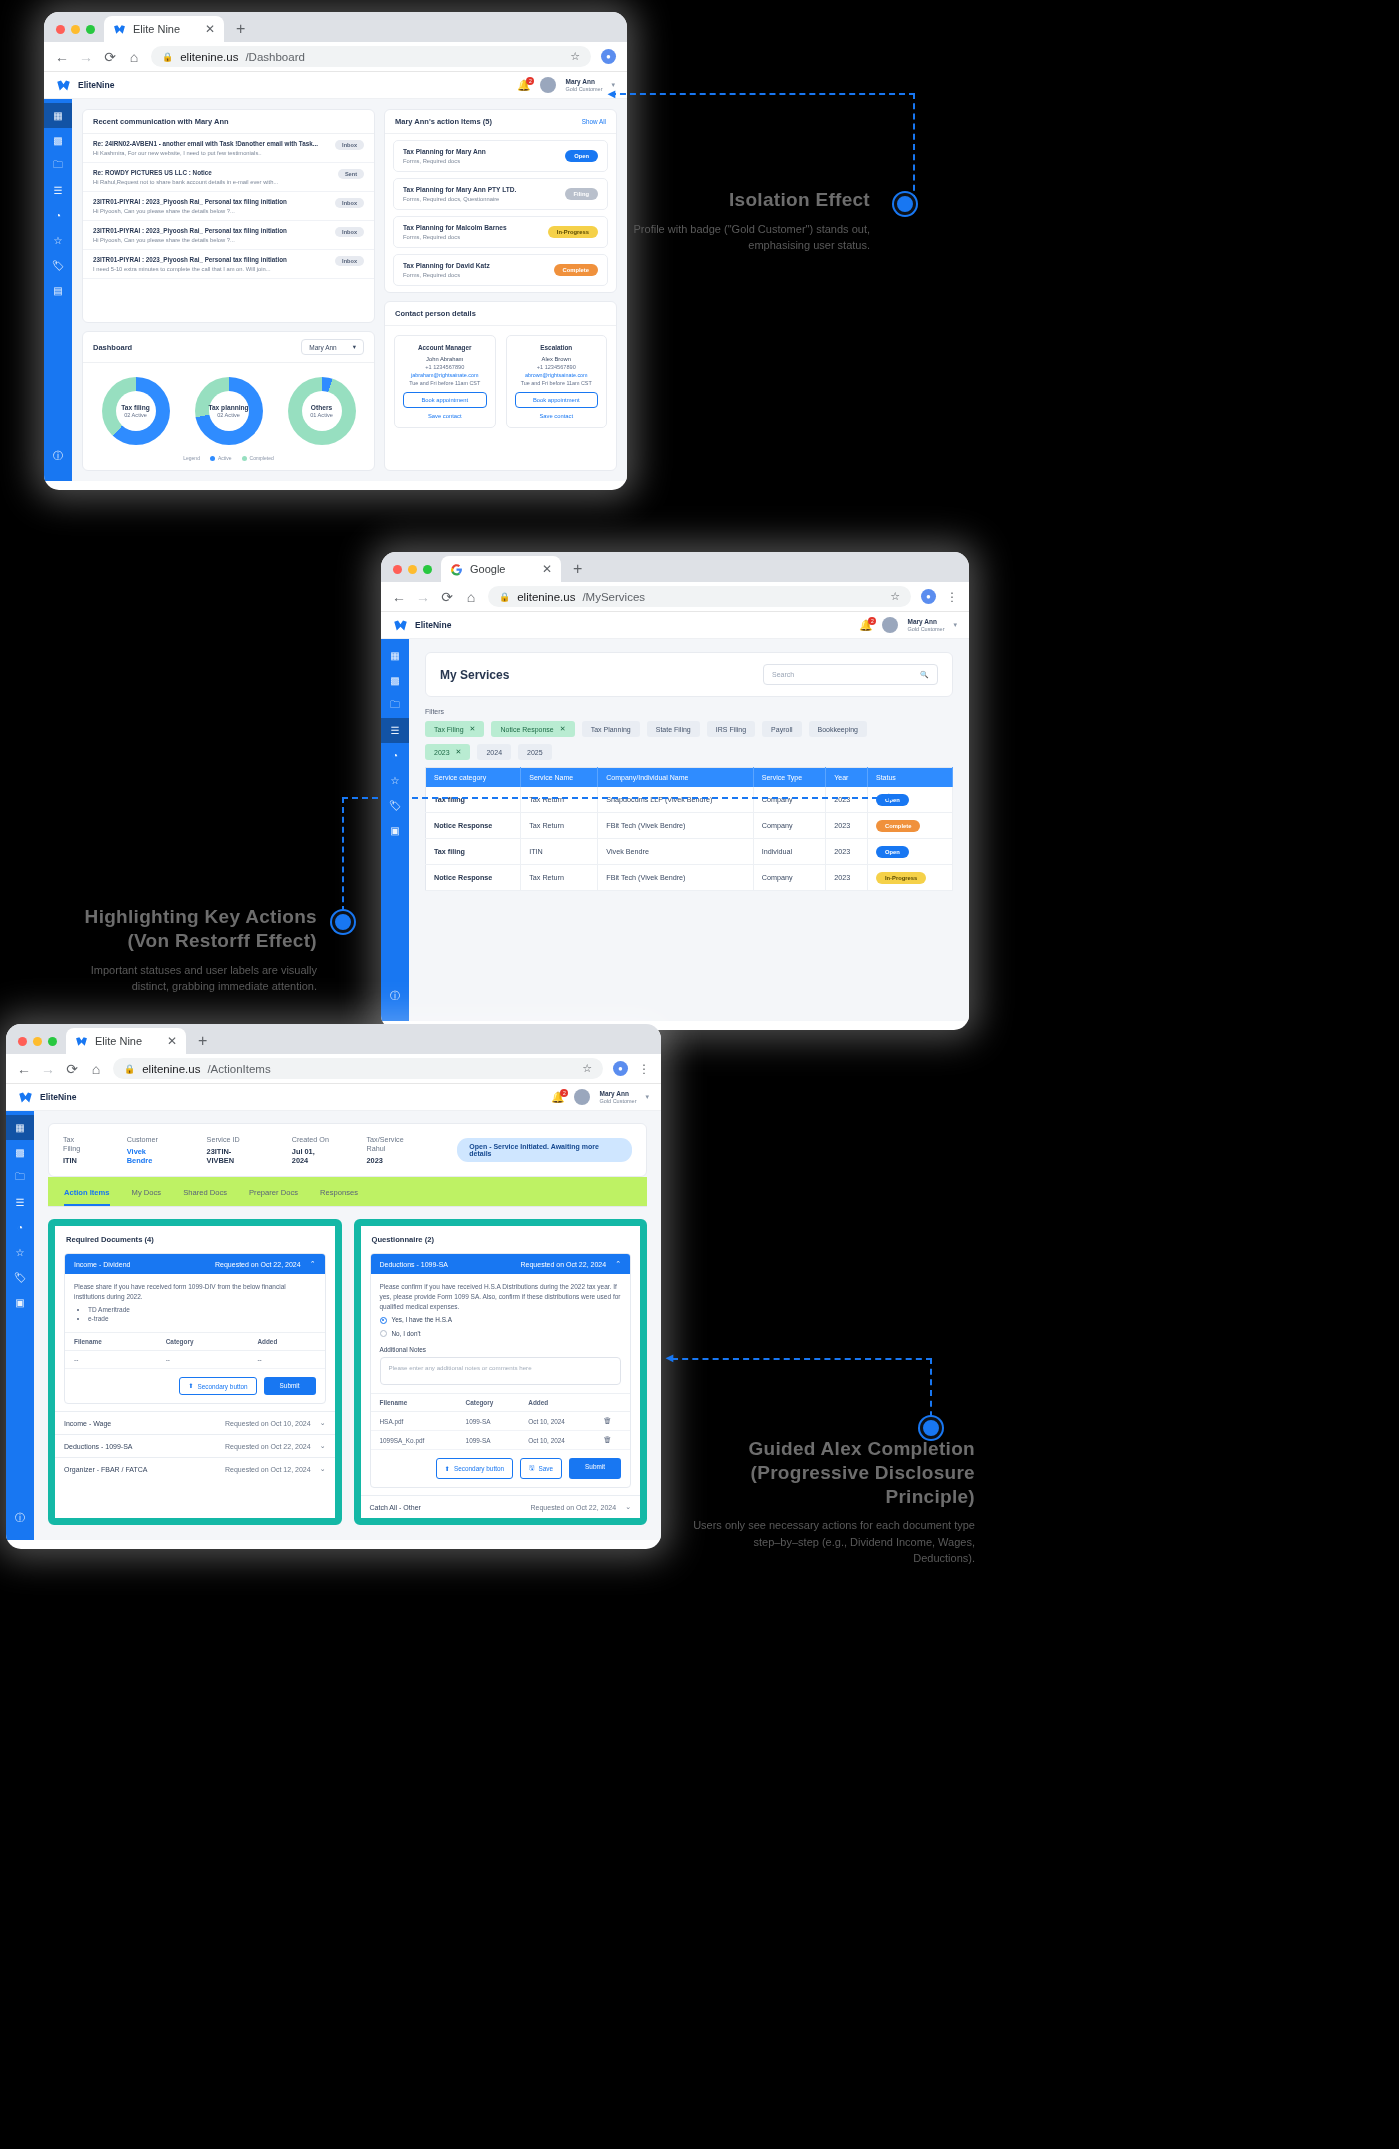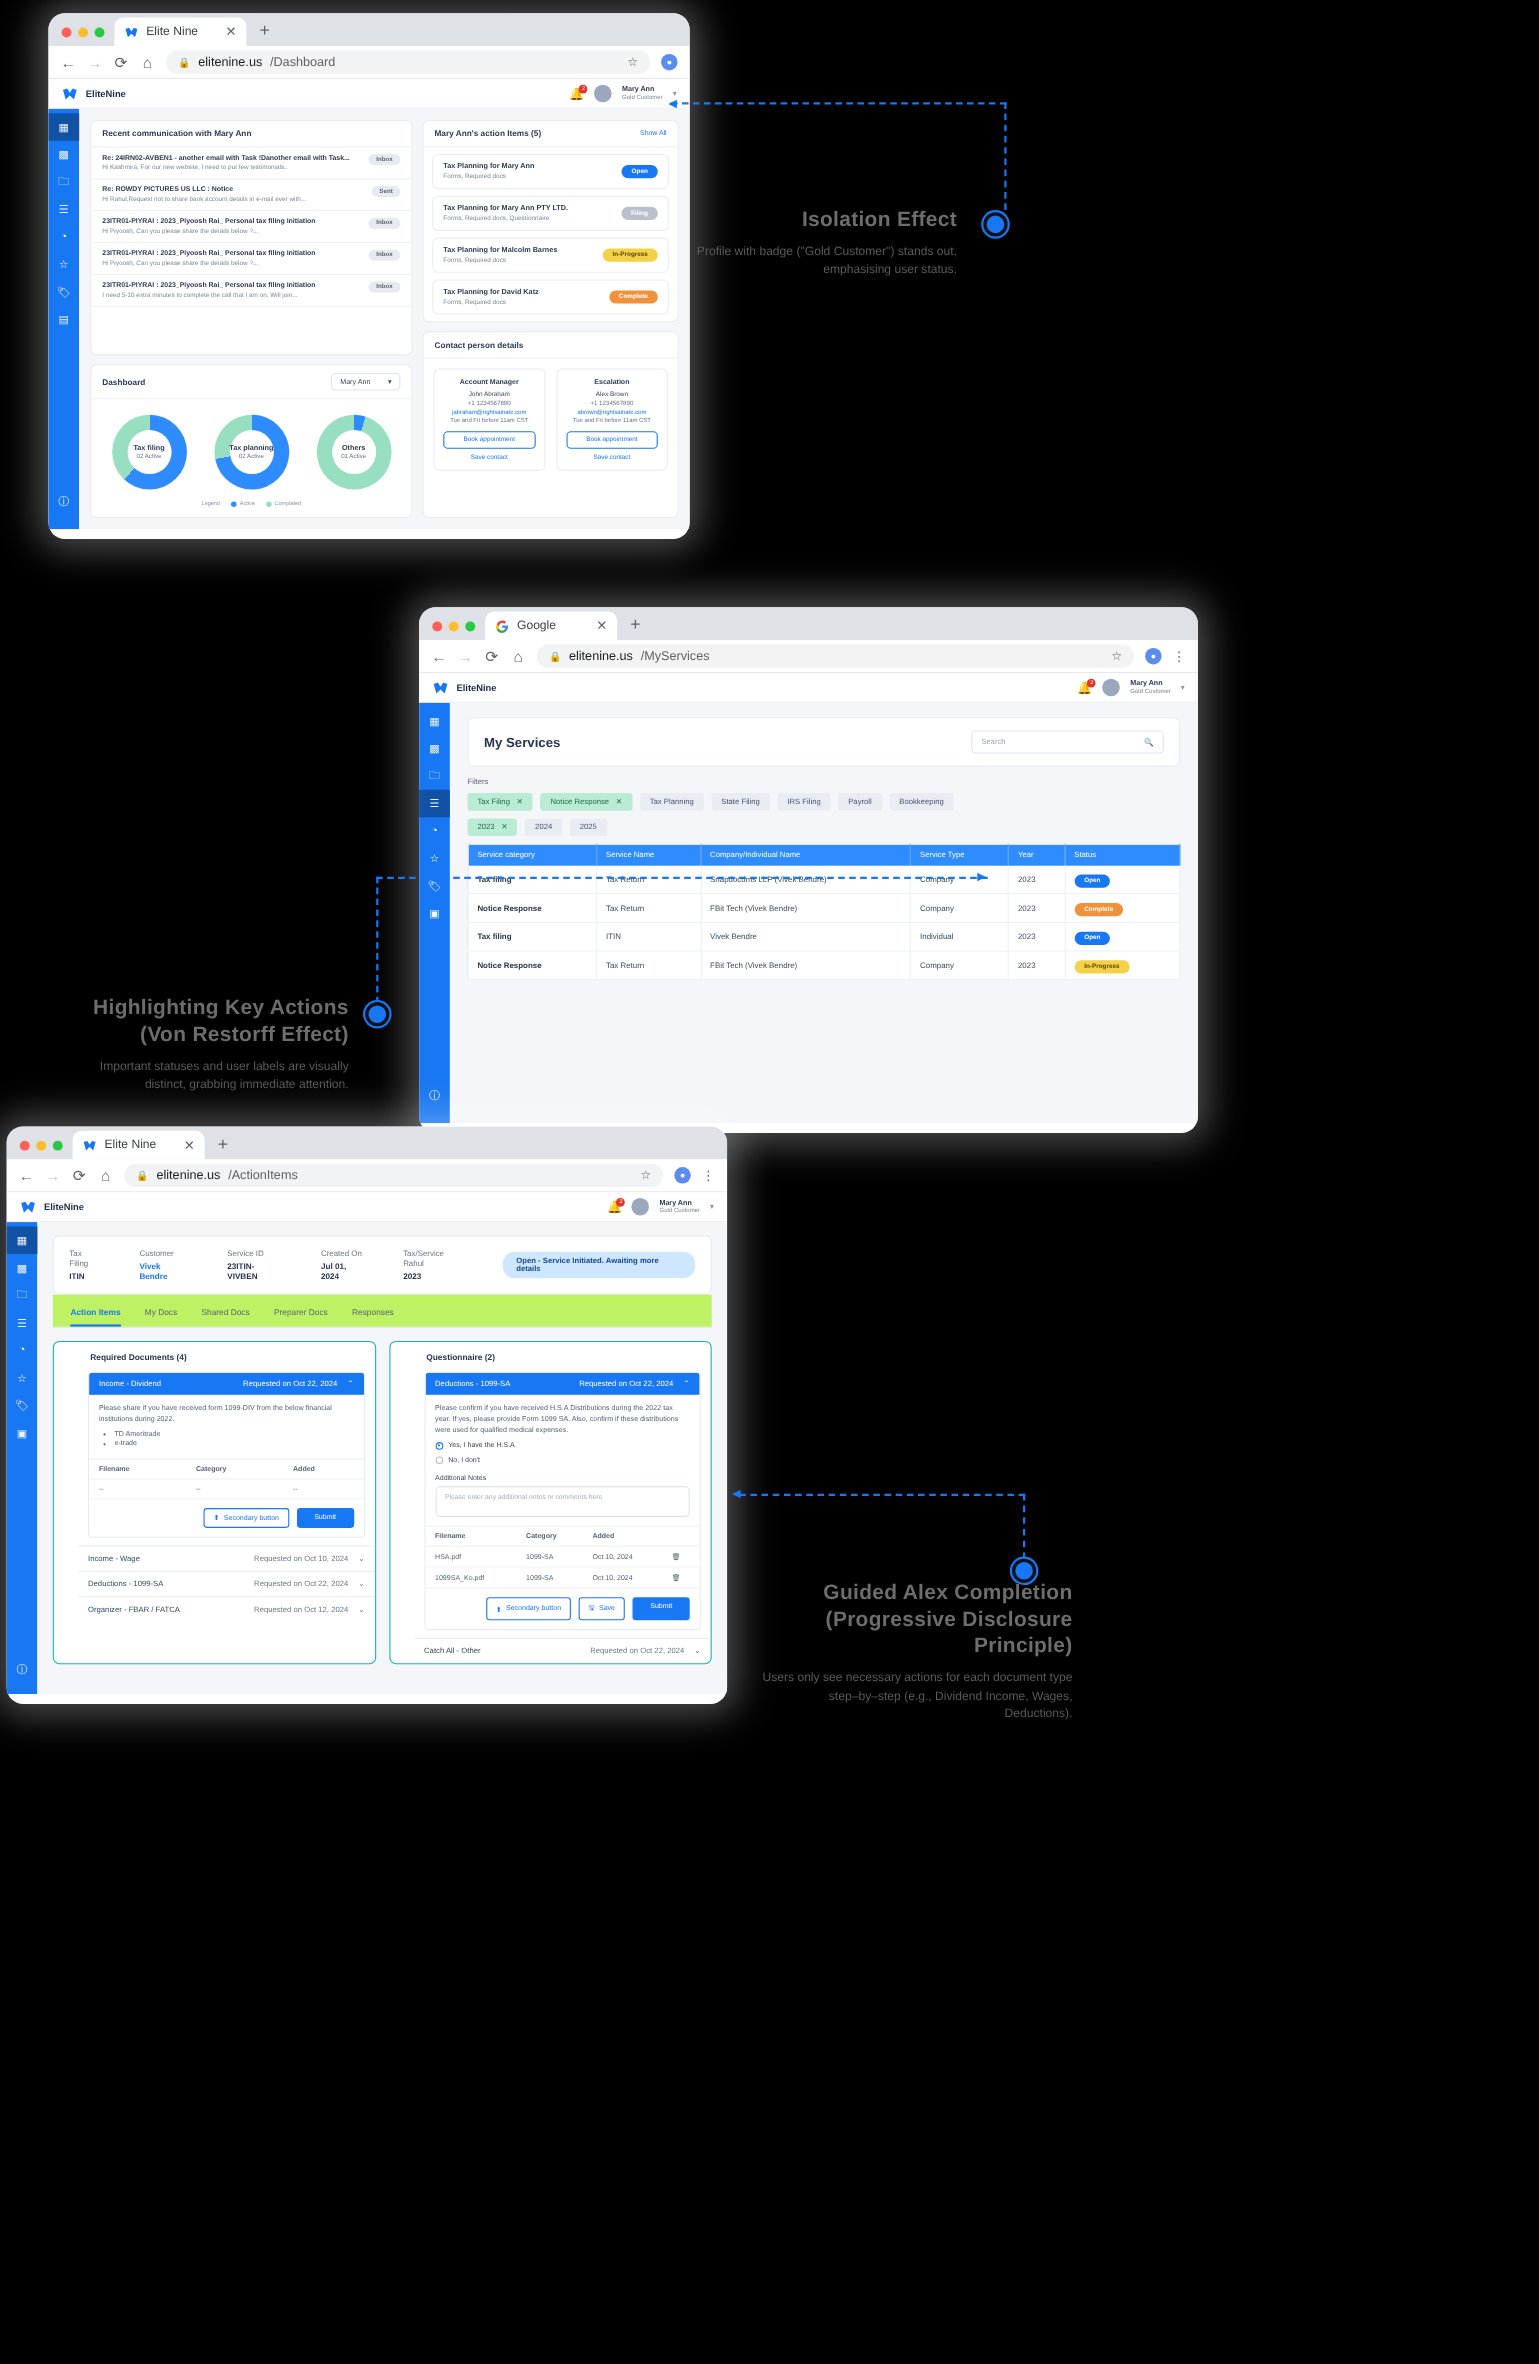--- a/index.html
+++ b/index.html
@@ -126,21 +126,21 @@
   .kv-k { font-size:7.2px; color:#6b7789; }
   .kv-v { font-size:7.4px; color:#27364f; margin-top:3px; font-weight:bold; }
   .kv-v.link { color:#1877f2; }
   .status-pill { margin-left:auto; background:#cfe6ff; color:#15488f; font-size:7px; font-weight:bold;
                  border-radius:11px; padding:5px 12px; }
   .tabs { display:flex; gap:22px; padding:11px 16px 0; font-size:7.6px; color:#5a6478;
           border-bottom:1px solid #e4e8ee; }
   .tabs .t { padding-bottom:7px; }
   .tabs .t.on { color:#1877f2; border-bottom:2px solid #1877f2; font-weight:bold; }
   .panes { display:flex; gap:12px; padding:12px 0 0; }
-  .pane { flex:1; background:#fff; border:1px solid #14b8a6; border-radius:6px;padding-left:22px; }
+  .pane { flex:1; background:#fff; border:7px solid #14b8a6; border-radius:6px; }
   .pane-h { font-size:7.6px; font-weight:bold; color:#27364f; padding:9px 11px; }
   .acc { margin:0 9px 7px; border:1px solid #e6eaf0; border-radius:4px; overflow:hidden; }
   .acc-h { background:#1877f2; color:#fff; font-size:7px; padding:6px 9px; display:flex; align-items:center; }
   .acc-h .r { margin-left:auto; display:flex; gap:9px; align-items:center; }
   .acc-c { padding:8px 9px; font-size:6.5px; color:#55627a; line-height:1.5; }
   .acc-row { border-top:1px solid #e9edf2; padding:7px 9px; font-size:7px; color:#36455e;
              display:flex; align-items:center; }
   .acc-row .r { margin-left:auto; color:#6b7789; display:flex; gap:9px; align-items:center; }
   .mini-tbl { width:100%; border-collapse:collapse; font-size:6.4px; }
   .mini-tbl th { text-align:left; color:#55627a; font-weight:bold; padding:5px 9px;
@@ -385,21 +385,21 @@
               <div class="btn-o">Book appointment</div>
               <div class="lnk">Save contact</div>
             </div>
           </div>
         </div>
       </div>
     </div>
   </div>
 </div>
 
-<div class="win" style="left:381px; top:552px; width:708px; height:478px;">
+<div class="win" style="left:381px; top:552px; width:588px; height:478px;">
   <div class="chrome-bar">
     <div class="dots">
       <span class="dot d1"></span>
       <span class="dot d2"></span>
       <span class="dot d3"></span>
     </div>
     <div class="tab">
       <svg class="tab-fav" viewBox="0 0 24 24">
         <path fill="#4285F4" d="M22 12.2c0-.7-.1-1.4-.2-2H12v3.9h5.6a4.8 4.8 0 01-2 3.1v2.6h3.3c1.9-1.8 3.1-4.4 3.1-7.6z"></path>
         <path fill="#34A853" d="M12 23c2.7 0 5-.9 6.6-2.4l-3.3-2.6c-.9.6-2 1-3.3 1-2.6 0-4.8-1.7-5.6-4.1H3v2.6A10 10 0 0012 23z"></path>

